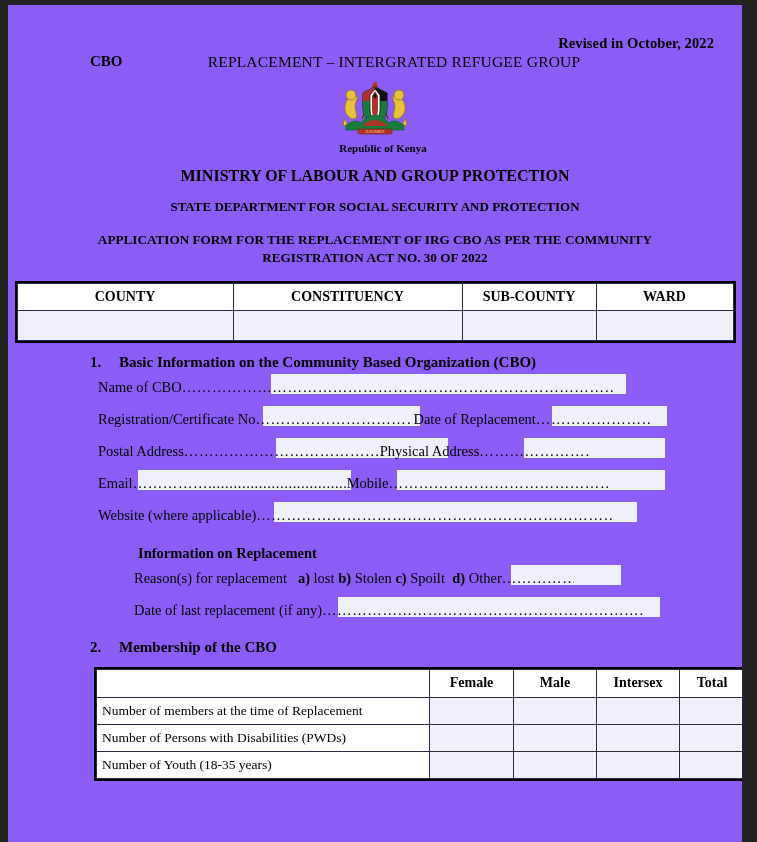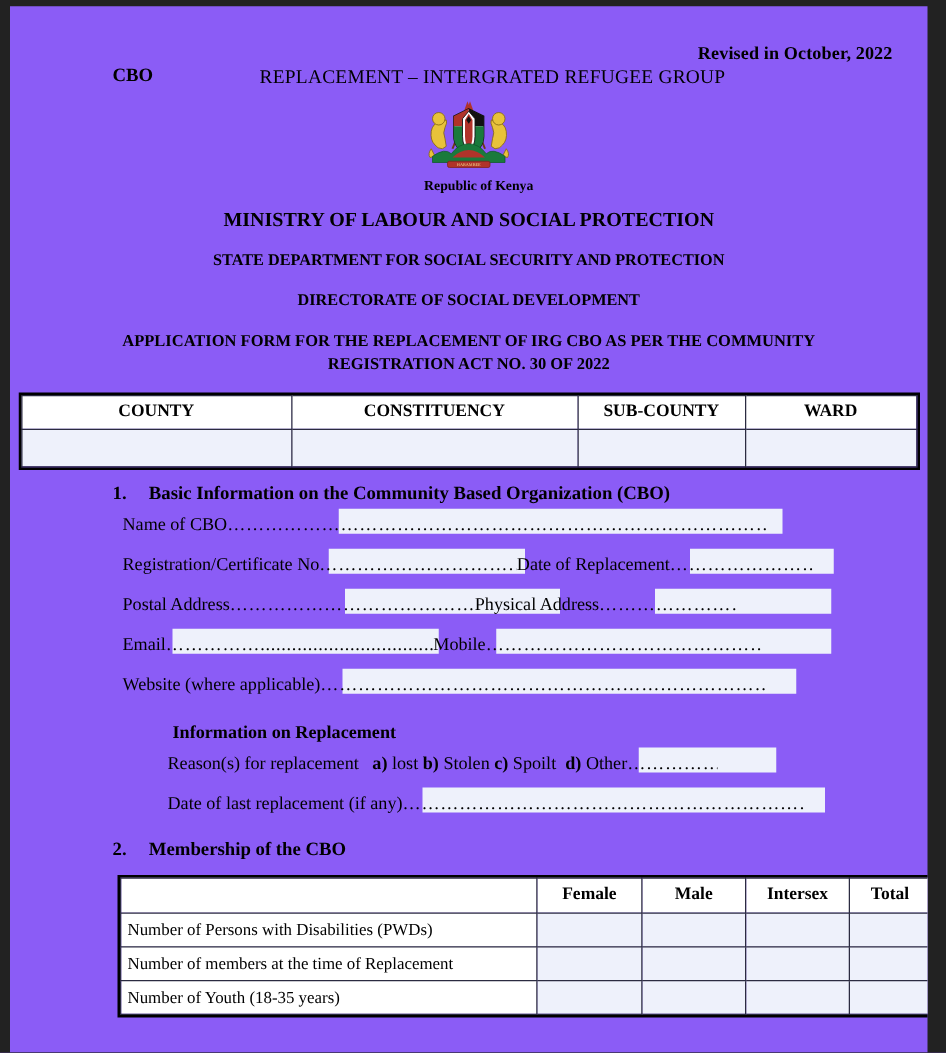--- a/index.html
+++ b/index.html
@@ -223,23 +223,22 @@
         <path d="M14 46 q10 -7 15 -2 q6 -8 14 -8 q8 0 14 8 q5 -5 15 2 l0 5 l-58 0 z" fill="#1a7a3c" stroke="#0f5a2b" stroke-width="0.6"></path>
         <path d="M30 47 q6 -6 13 -6 q7 0 13 6 z" fill="#b0332a"></path>
 
         <rect x="26" y="50" width="34" height="5" rx="1.5" fill="#b0332a" stroke="#7d2019" stroke-width="0.6"></rect>
         <text x="43" y="54.2" font-size="3.4" fill="#f2d98a" text-anchor="middle" font-family="'Liberation Serif',serif">HARAMBEE</text>
       </svg>
     </span>
     <div class="crest-cap">Republic of Kenya</div>
   </div>
 
-  <div class="t1">MINISTRY OF LABOUR AND SOCIAL PROTECTION</div>
+  <div class="t1">MINISTRY OF LABOUR AND GROUP PROTECTION</div>
   <div class="t2">STATE DEPARTMENT FOR SOCIAL SECURITY AND PROTECTION</div>
-  <div class="t3">DIRECTORATE OF SOCIAL DEVELOPMENT</div>
   <div class="t4">APPLICATION FORM FOR THE REPLACEMENT OF IRG CBO AS PER THE COMMUNITY REGISTRATION ACT NO. 30 OF 2022</div>
 
   <table class="county-table">
     <thead>
       <tr>
         <th style="width:213px">COUNTY</th>
         <th style="width:226px">CONSTITUENCY</th>
         <th style="width:131px">SUB-COUNTY</th>
         <th style="width:134px">WARD</th>
       </tr>
@@ -308,28 +307,28 @@
       <tr>
         <th style="width:330px"></th>
         <th style="width:81px">Female</th>
         <th style="width:80px">Male</th>
         <th style="width:80px">Intersex</th>
         <th style="width:62px">Total</th>
       </tr>
     </thead>
     <tbody>
       <tr>
+        <td class="lbl">Number of members at the time of Replacement</td>
+        <td></td>
+        <td></td>
+        <td></td>
+        <td></td>
+      </tr>
+      <tr>
         <td class="lbl">Number of Persons with Disabilities (PWDs)</td>
-        <td></td>
-        <td></td>
-        <td></td>
-        <td></td>
-      </tr>
-      <tr>
-        <td class="lbl">Number of members at the time of Replacement</td>
         <td></td>
         <td></td>
         <td></td>
         <td></td>
       </tr>
       <tr>
         <td class="lbl">Number of Youth (18-35 years)</td>
         <td></td>
         <td></td>
         <td></td>

